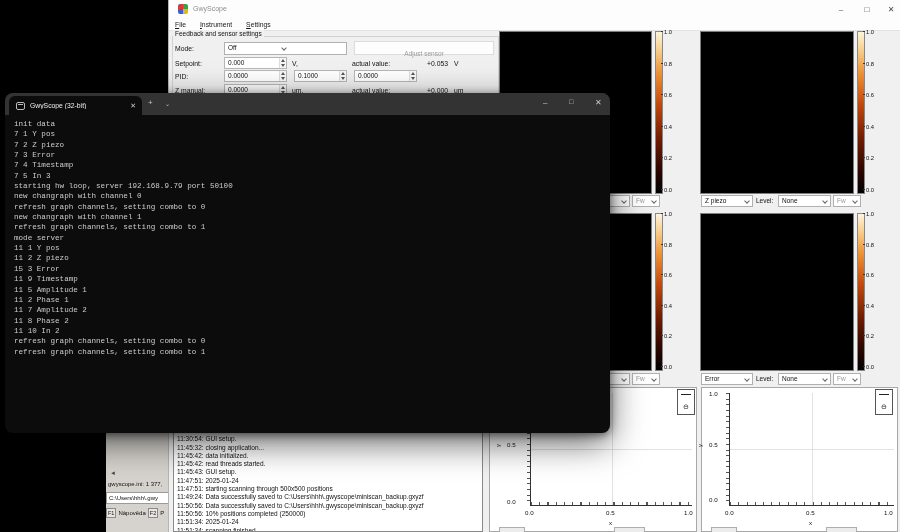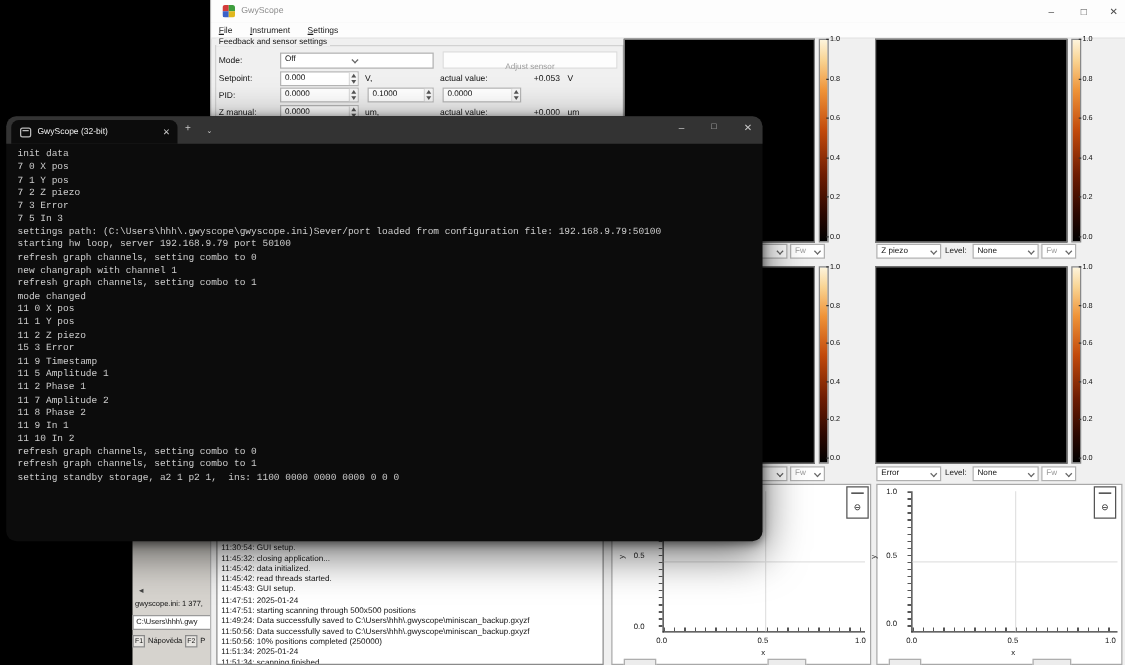--- a/index.html
+++ b/index.html
@@ -391,40 +391,37 @@
     <span class="tbarbtn" id="term-new">+</span>
     <span class="tbarbtn" id="term-ddown">⌄</span>
     <span class="tbarbtn" id="term-min">–</span>
     <span class="tbarbtn" id="term-max">□</span>
     <span class="tbarbtn" id="term-close">✕</span>
   </div>
   <div id="term-body">
     <div>
 
     <div class="tline">init data</div>
-        <div class="tline">7 0 X pos</div>
         <div class="tline">7 1 Y pos</div>
         <div class="tline">7 2 Z piezo</div>
         <div class="tline">7 3 Error</div>
+        <div class="tline">7 4 Timestamp</div>
         <div class="tline">7 5 In 3</div>
-        <div class="tline">settings path: (C:\Users\hhh\.gwyscope\gwyscope.ini)Sever/port loaded from configuration file: 192.168.9.79:50100</div>
         <div class="tline">starting hw loop, server 192.168.9.79 port 50100</div>
+        <div class="tline">new changraph with channel 0</div>
         <div class="tline">refresh graph channels, setting combo to 0</div>
         <div class="tline">new changraph with channel 1</div>
         <div class="tline">refresh graph channels, setting combo to 1</div>
-        <div class="tline">mode changed</div>
-        <div class="tline">11 0 X pos</div>
+        <div class="tline">mode server</div>
         <div class="tline">11 1 Y pos</div>
         <div class="tline">11 2 Z piezo</div>
         <div class="tline">15 3 Error</div>
         <div class="tline">11 9 Timestamp</div>
         <div class="tline">11 5 Amplitude 1</div>
         <div class="tline">11 2 Phase 1</div>
         <div class="tline">11 7 Amplitude 2</div>
         <div class="tline">11 8 Phase 2</div>
-        <div class="tline">11 9 In 1</div>
         <div class="tline">11 10 In 2</div>
         <div class="tline">refresh graph channels, setting combo to 0</div>
         <div class="tline">refresh graph channels, setting combo to 1</div>
-        <div class="tline">setting standby storage, a2 1 p2 1,  ins: 1100 0000 0000 0000 0 0 0</div>
       </div>
   </div>
 </div>
 
 </body></html>

